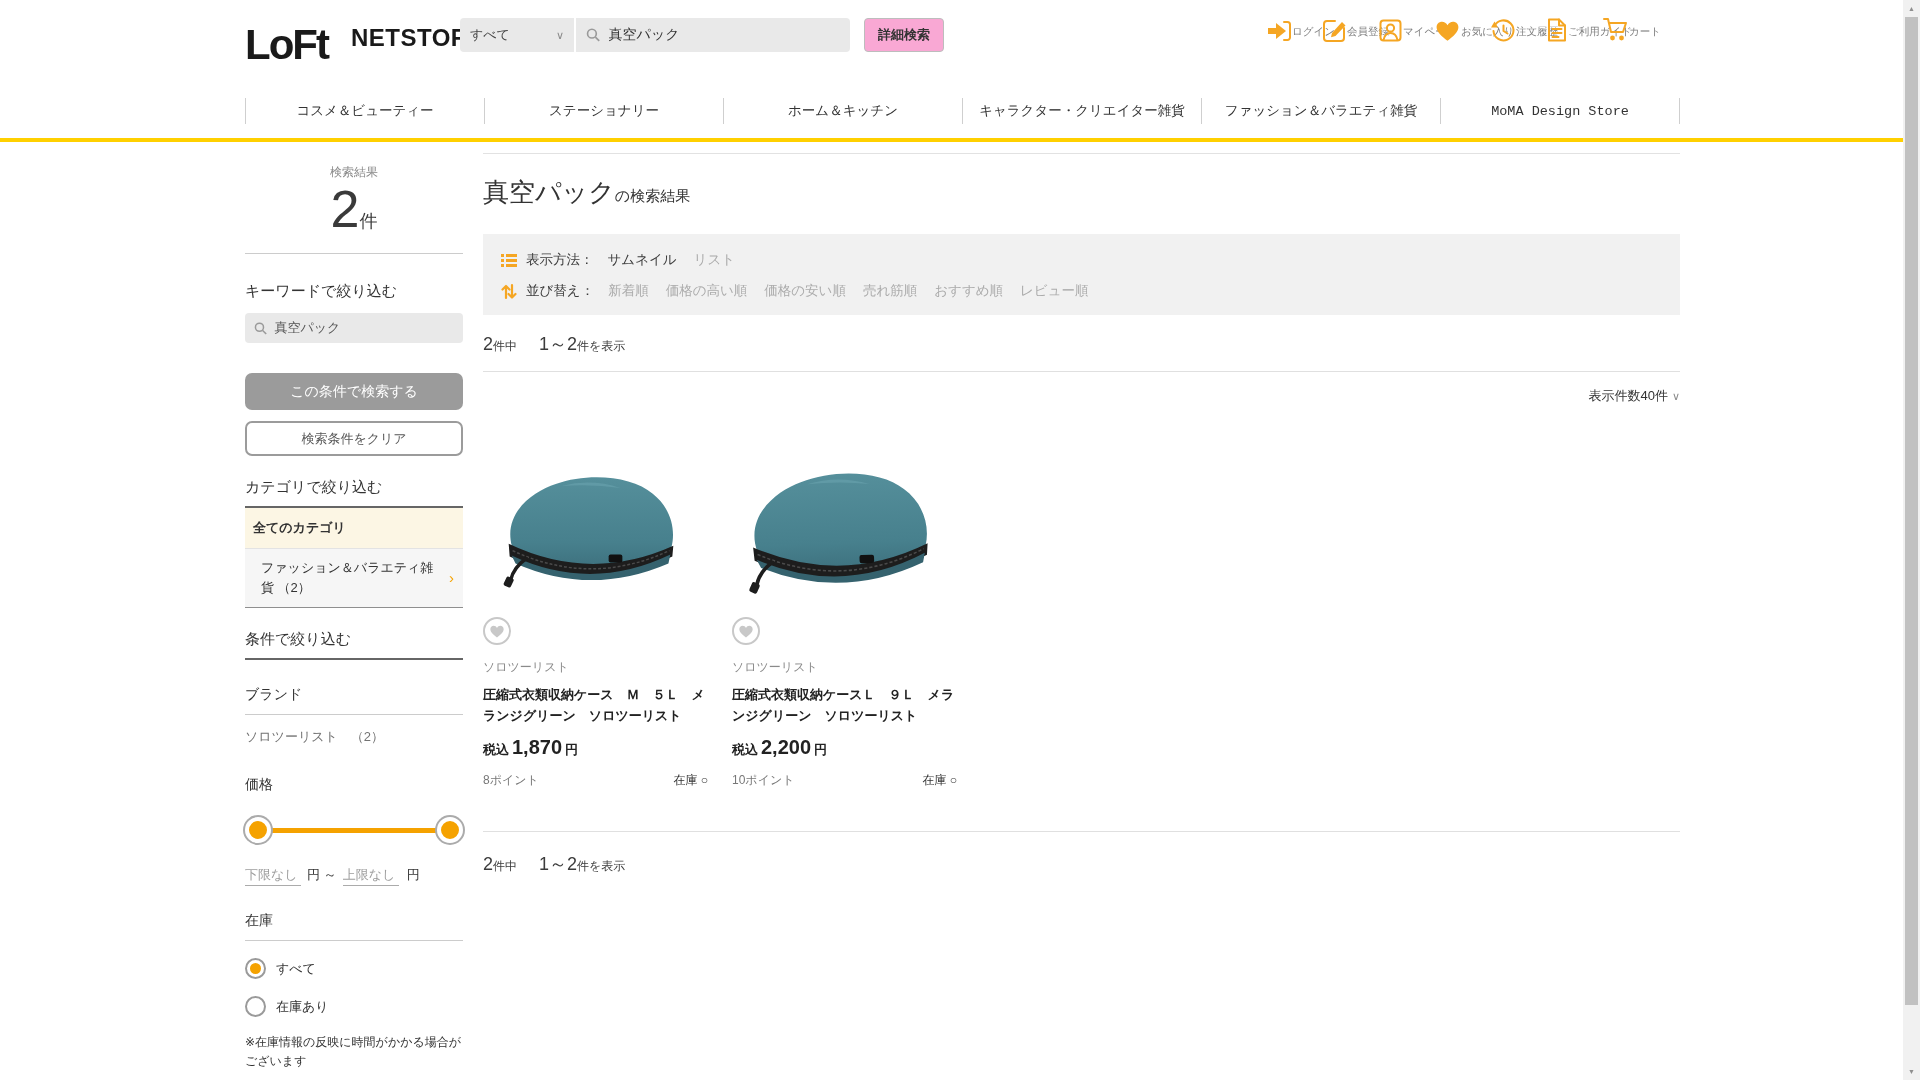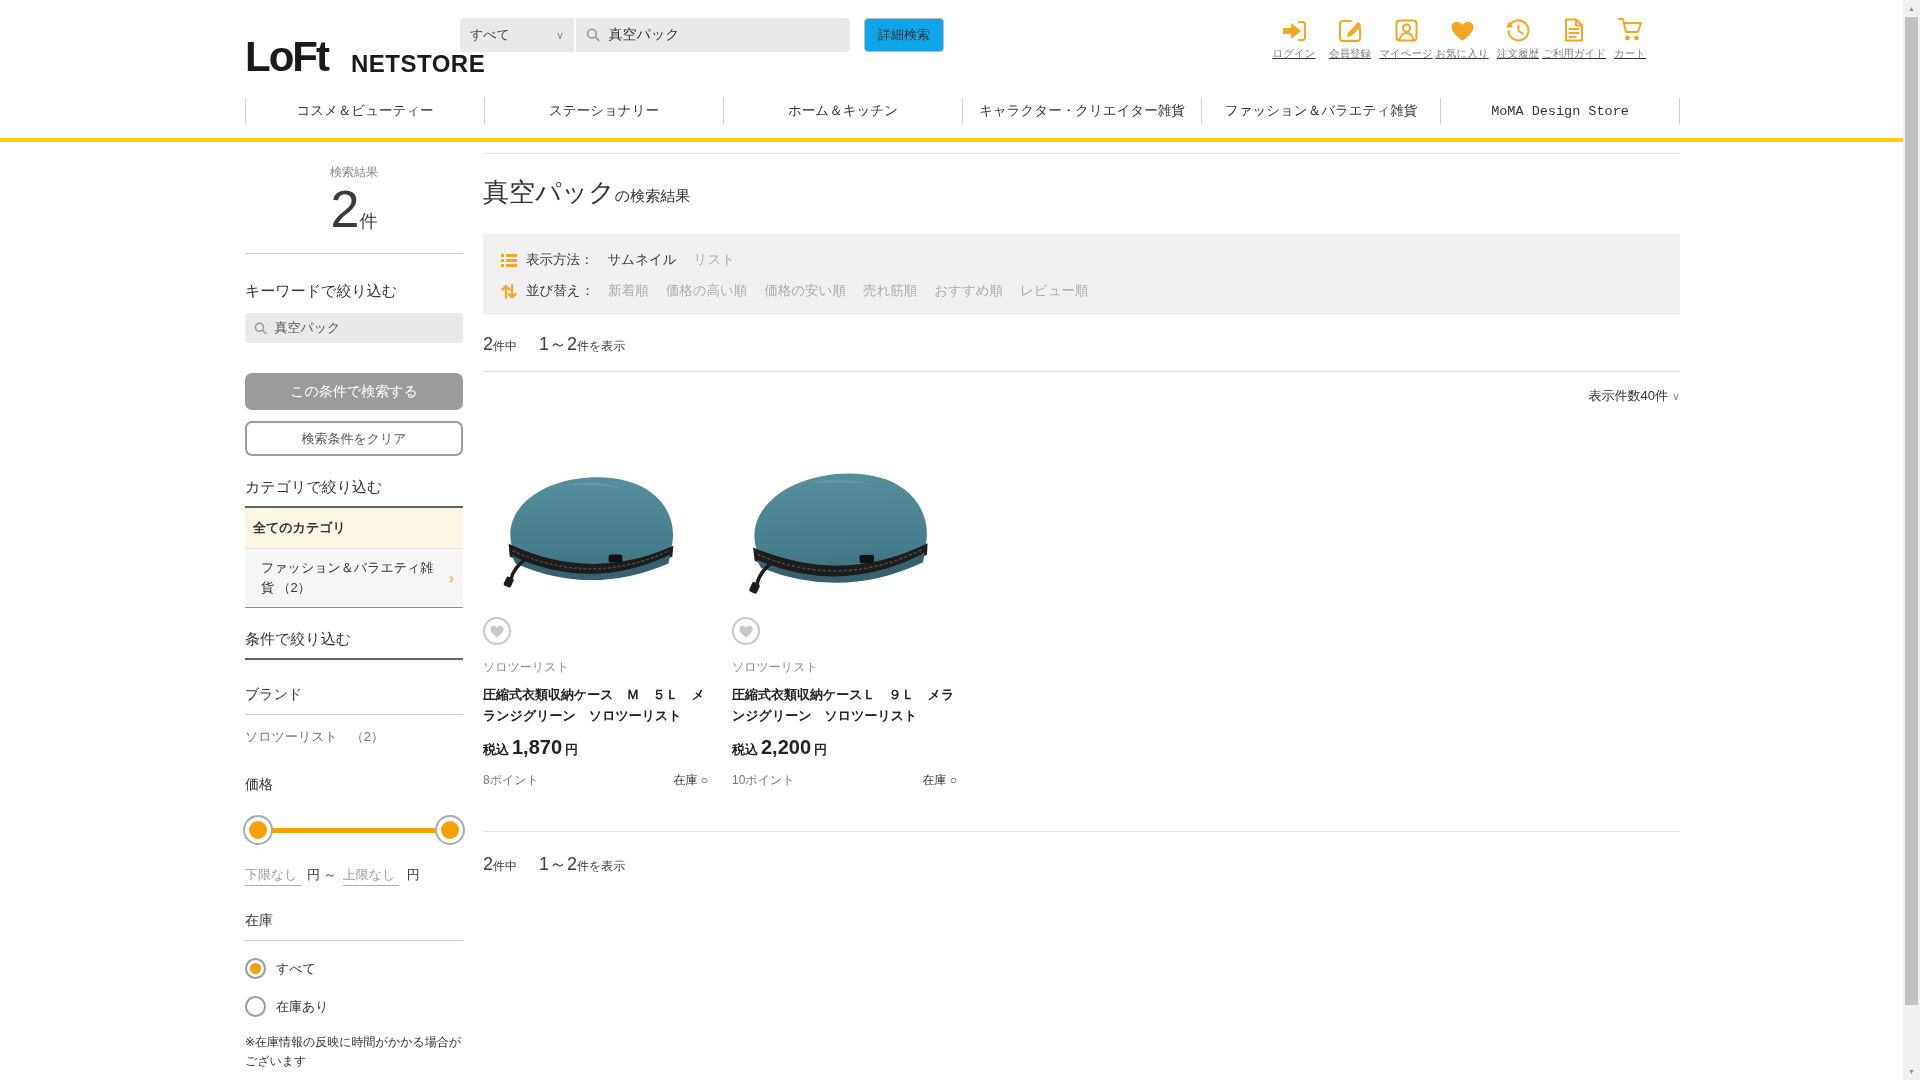--- a/index.html
+++ b/index.html
@@ -3,31 +3,31 @@
 <meta charset="utf-8">
 <style>
   * { margin:0; padding:0; box-sizing:border-box; }
   html,body { width:1920px; height:1080px; overflow:hidden; }
   body {
     font-family:"Liberation Sans","DejaVu Sans",sans-serif;
     background:#fff; color:#333; position:relative;
   }
   
   .header { height:98px; position:relative; background:#fff; }
-  .logo { position:absolute; left:245px; top:36px; display:flex; align-items:flex-end; gap:23px; cursor:pointer; }
+  .logo { position:absolute; left:245px; top:24px; display:flex; align-items:flex-start; gap:23px; cursor:pointer; }
   .logo-loft { font-size:42px; font-weight:bold; letter-spacing:-2px; color:#1a1a1a; line-height:1; }
   .logo-net  { font-size:24px; font-weight:bold; letter-spacing:0.5px; color:#1a1a1a; }
   .search-area { position:absolute; left:460px; top:18px; display:flex; align-items:center; }
   .search-cat { width:116px; height:34px; background:#E9E9E9; border-radius:4px 0 0 4px; display:flex; align-items:center; justify-content:space-between; padding:0 10px; font-size:13px; color:#444; border-right:2px solid #fff; cursor:pointer; }
   .search-cat .chev { color:#8a8a8a; font-size:11px; }
   .search-input-wrap { width:274px; height:34px; background:#E9E9E9; border-radius:0 4px 4px 0; display:flex; align-items:center; padding:0 10px; gap:8px; }
   .search-input-wrap input { background:transparent; border:none; outline:none; font-size:14px; color:#333; width:100%; font-family:inherit; }
-  .adv-btn { margin-left:14px; height:34px; padding:0 13px; background:#0ea5e9; border:1px solid #BDBDBD; border-radius:4px; font-size:13px; color:#333; cursor:pointer; font-family:inherit; }
+  .adv-btn { margin-left:14px; height:34px; padding:0 13px; background:#f9a8d4; border:1px solid #BDBDBD; border-radius:4px; font-size:13px; color:#333; cursor:pointer; font-family:inherit;font-weight:bold; }
   .quick-links { position:absolute; right:262px; top:16px; display:flex; }
-  .quick-item { width:56px; display:flex; flex-direction:column; align-items:center; cursor:pointer;text-decoration:underline; }
+  .quick-item { width:56px; display:flex; flex-direction:row; align-items:center; cursor:pointer; }
   .quick-icon { height:27px; display:flex; align-items:flex-end; }
   .quick-label { font-size:10.5px; color:#7d7d7d; margin-top:4px; white-space:nowrap; }
   
   .nav { display:flex; margin:0 240px 0 245px; height:26px; }
   .nav-item { flex:1; display:flex; align-items:center; justify-content:center; font-size:13.5px; color:#333; border-left:1px solid #CFCFCF; cursor:pointer; white-space:nowrap; }
   .nav-item:last-child { border-right:1px solid #CFCFCF;font-family:Liberation Mono, monospace; }
   .nav-underline { height:4px; background:#FFD000; margin-top:14px; width:1903px; }
   
   .content { display:flex; padding:0 240px 0 245px; align-items:flex-start; }
   .sidebar { width:218px; flex:none; }

